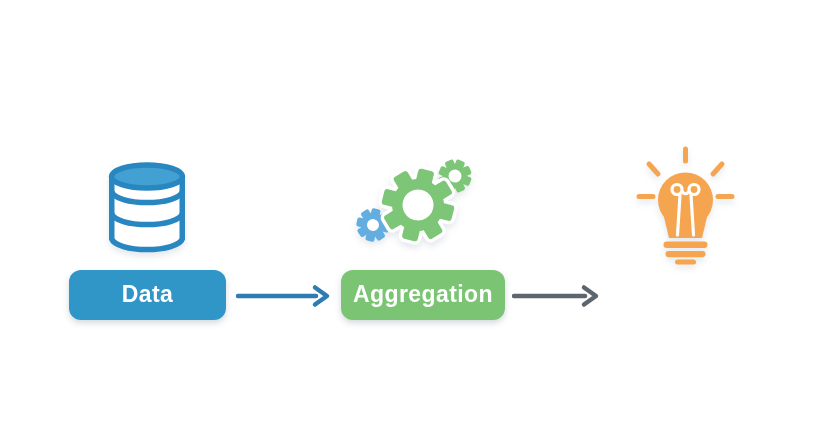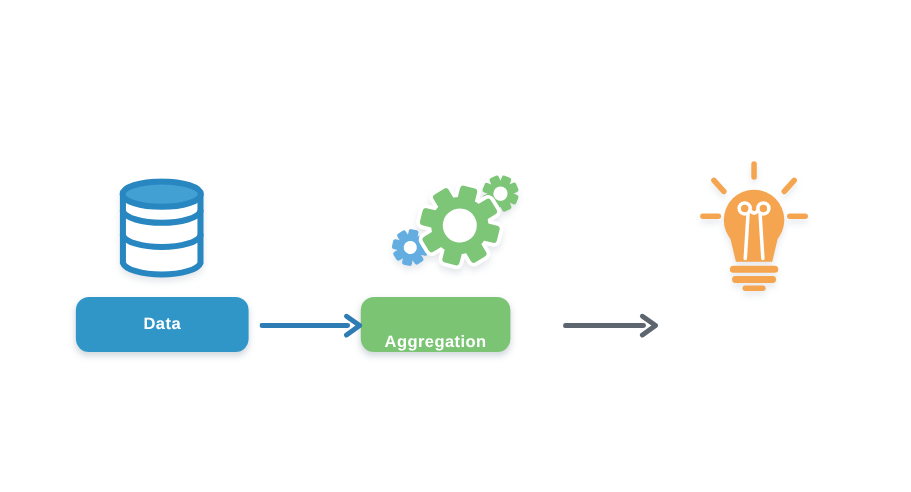--- a/index.html
+++ b/index.html
@@ -27,28 +27,28 @@
     top: 270px;
     height: 50px;
     border-radius: 12px;
     display: flex;
     align-items: center;
     justify-content: center;
     box-shadow: 0 3px 6px rgba(110,130,150,0.30);
   }
   .flow-box .label {
     color: #ffffff;
-    font-size: 15px;
+    font-size: 23px;
     font-weight: bold;
     letter-spacing: 0.4px;
     line-height: 1;
     padding-bottom: 2px;
   }
   .box-data       { left: 69px;  width: 157px; background: #3096c8; }
-  .box-agg        { left: 328px; width: 136px; background: #7ac473; align-items: flex-end; }
+  .box-agg        { left: 341px; width: 164px; background: #7ac473; }
   .box-insights   { left: 606px; width: 164px; background: #f5a54f; }
   .arrow {
     position: absolute;
     top: 284px;
     width: 96px;
     height: 24px;
   }
   .arrow-1 { left: 236px; }
   .arrow-2 { left: 512px; }
 </style>

